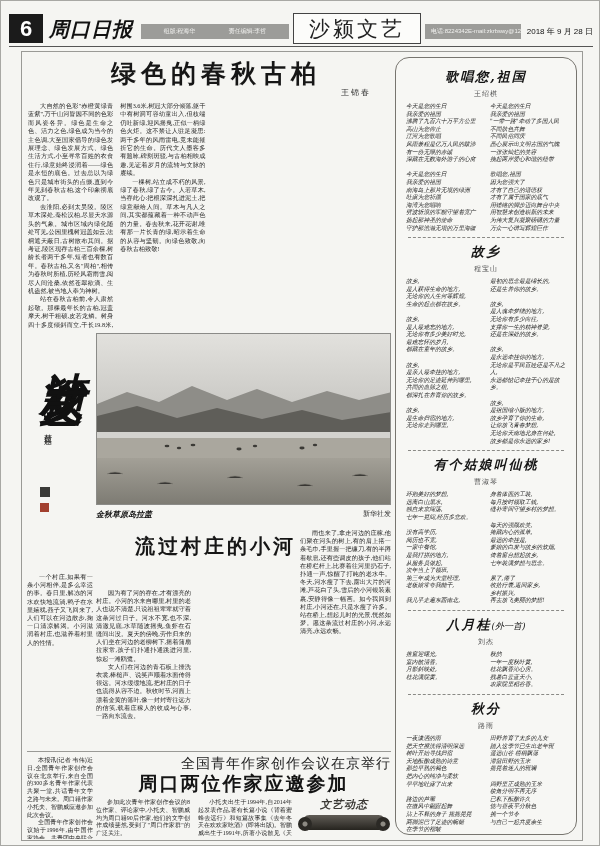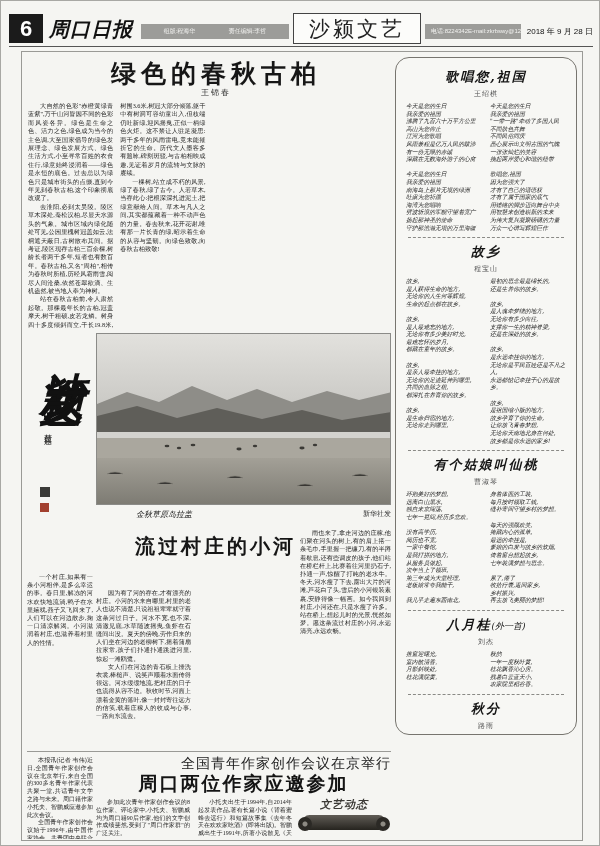--- a/index.html
+++ b/index.html
@@ -16,47 +16,47 @@
   .stripA{left:140px;width:148px;}
   .stripB{left:424px;width:96px;}
   .secbox{left:292px;top:12px;width:128px;height:31px;background:#fcfcfa;border:1px solid #444;
           text-align:center;font-size:21px;line-height:31px;font-family:"Liberation Serif",serif;
           letter-spacing:3px;color:#222;}
   .dateline{left:504px;top:23px;width:88px;font-size:8px;color:#111;text-align:right;line-height:15px;}
   .hdrule{left:8px;top:45px;width:584px;height:0;border-top:1px solid #555;}
 
   
   .frame{left:20px;top:50px;width:562px;height:790px;border:1px solid #9a9a96;}
-  .poembox{left:394px;top:56px;width:182px;height:678px;border:1px solid #77756f;border-radius:14px;
+  .poembox{left:394px;top:56px;width:182px;height:778px;border:1px solid #77756f;border-radius:14px;
            padding:8px 10px;overflow:hidden;background:#f7f7f4;}
 
   
   .a1-title{left:60px;top:56px;width:310px;text-align:center;font-size:25px;font-weight:bold;
             font-family:"Liberation Serif",serif;letter-spacing:5px;color:#161616;}
-  .a1-author{left:60px;top:86px;width:310px;text-align:center;font-size:8px;color:#333;letter-spacing:2px;}
+  .a1-author{left:60px;top:86px;width:310px;text-align:right;font-size:8px;color:#333;letter-spacing:2px;}
   .a1-body{left:27px;top:101px;width:362px;height:228px;column-count:4;column-gap:7px;column-fill:auto;
            font-size:6.2px;line-height:8.4px;text-align:justify;color:#1f1f1f;overflow:hidden;
            font-family:"Liberation Serif",serif;}
   .a1-body p{margin:0;text-indent:12px;white-space:pre-line;}
 
   
   .calli{left:26px;top:334px;width:66px;height:236px;overflow:hidden;}
   .calli-main{position:absolute;right:2px;top:2px;height:232px;writing-mode:vertical-rl;
               font-size:44px;line-height:58px;font-weight:bold;font-style:italic;
               font-family:"DejaVu Serif",serif;color:#111;letter-spacing:4px;}
   .calli-sign{position:absolute;left:14px;top:92px;writing-mode:vertical-rl;font-size:8px;color:#222;
               font-family:"DejaVu Serif",serif;letter-spacing:2px;}
   .seal1{position:absolute;left:13px;top:152px;width:10px;height:10px;background:#3a3a38;}
   .seal2{position:absolute;left:13px;top:168px;width:9px;height:9px;background:#a2402f;}
 
   
   .photo{left:95px;top:332px;width:295px;height:172px;overflow:hidden;border:1px solid #8b8b88;}
   .photo svg{display:block;}
   .cap-row{left:95px;top:508px;width:295px;display:flex;justify-content:space-between;}
-  .cap-l{font-size:8px;font-weight:normal;font-style:italic;font-family:"DejaVu Serif",serif;color:#111;margin-left:40px;}
+  .cap-l{font-size:8px;font-weight:bold;font-style:italic;font-family:"DejaVu Serif",serif;color:#111;}
   .cap-r{font-size:7px;color:#333;}
 
   
   .a2-titleblk{left:95px;top:532px;width:200px;text-align:right;}
   .a2-title{font-size:20px;font-weight:bold;font-family:"Liberation Serif",serif;letter-spacing:3px;color:#161616;margin:0;}
   .a2-author{font-size:8px;color:#333;margin-top:9px;letter-spacing:2px;}
   .a2-colA{left:26px;top:572px;width:66px;height:176px;font-size:6.2px;line-height:8.2px;text-align:justify;
            color:#1f1f1f;overflow:hidden;font-family:"Liberation Serif",serif;}
   .a2-colB{left:95px;top:588px;width:198px;height:158px;column-count:2;column-gap:8px;column-fill:auto;
            font-size:6.2px;line-height:8.2px;text-align:justify;color:#1f1f1f;overflow:hidden;

